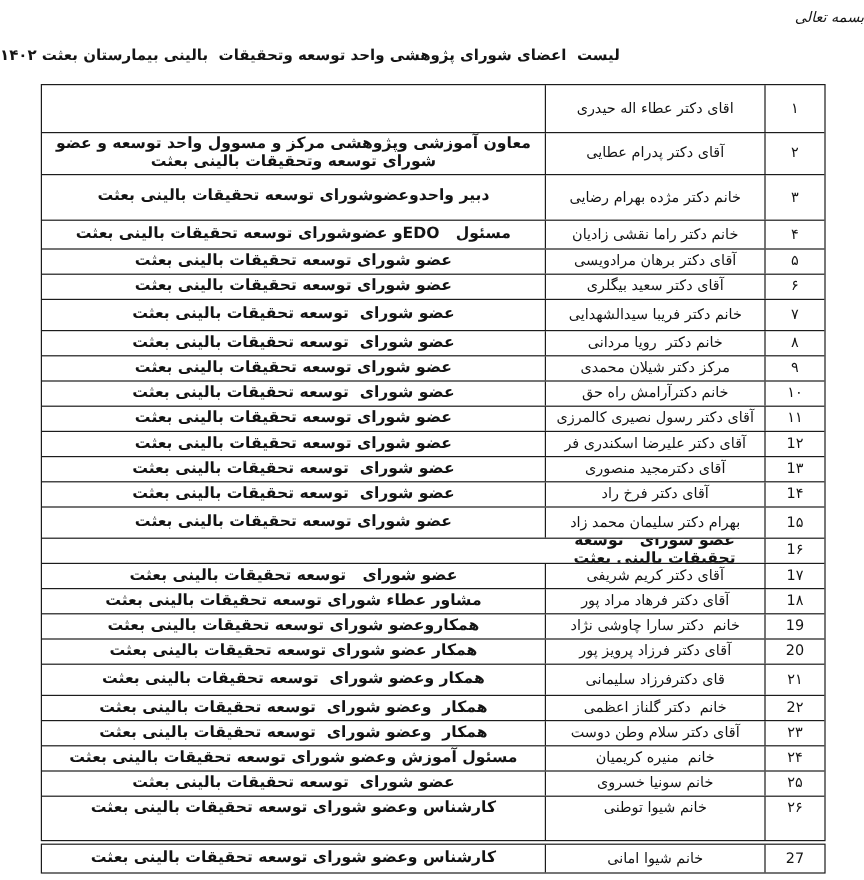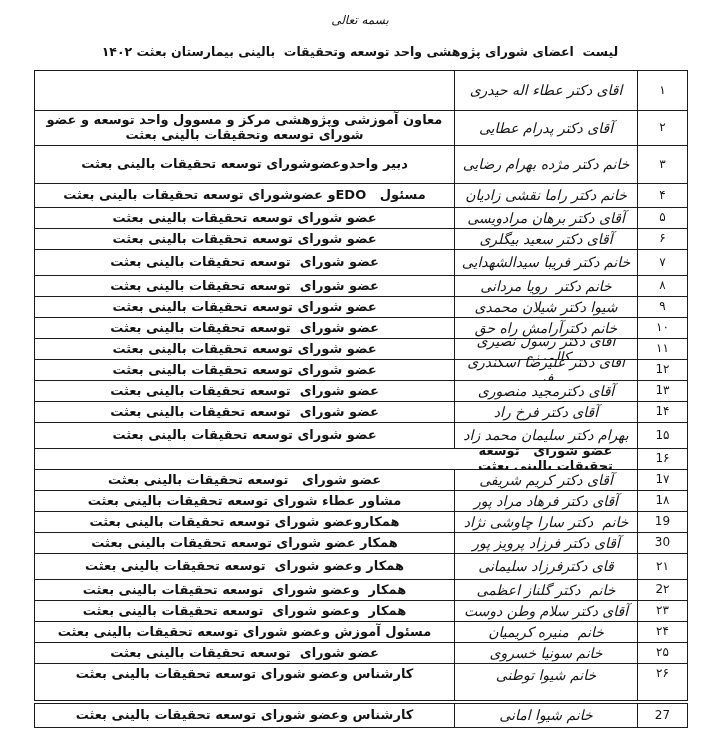--- a/index.html
+++ b/index.html
@@ -3,25 +3,25 @@
 <meta charset="utf-8">
 <style>
   html,body{margin:0;padding:0;background:#ffffff;}
   body{
     width:720px;height:733px;overflow:hidden;
     font-family:"DejaVu Sans", sans-serif;
     color:#141414;
   }
   .page{position:relative;width:720px;height:733px;direction:rtl;background:#ffffff;}
   .bismillah{
-    text-align:center;padding-top:13px;font-size:12px;font-style:italic;
+    padding-top:7px;font-size:12px;font-style:italic;
     font-family:"DejaVu Serif", serif;
   }
   .doc-title{
-    text-align:center;margin-top:17px;font-weight:bold;font-size:12.5px;
+    text-align:left;margin-top:17px;font-weight:bold;font-size:12.5px;
     white-space:pre-wrap;
   }
   .tbl{
     position:absolute;top:70px;right:32px;width:654px;
     border:1px solid #1c1c1c;box-sizing:border-box;background:#fff;
   }
   .tbl2{
     position:absolute;top:703px;right:32px;width:654px;
     border:1px solid #1c1c1c;box-sizing:border-box;background:#fff;
   }
@@ -42,21 +42,21 @@
   .tbl2 .row{height:23px;}
   .cell{
     display:flex;align-items:center;justify-content:center;
     box-sizing:border-box;padding:0 4px;overflow:hidden;
     white-space:pre-wrap;text-align:center;line-height:1.15;
   }
   .c-no{
     border-left:1px solid #1c1c1c;font-size:12px;direction:ltr;
   }
   .c-name{
-    border-left:1px solid #1c1c1c;font-size:14px;font-style:italic;
+    border-left:1px solid #1c1c1c;font-size:12px;
   }
   .c-role{font-size:13px;font-weight:bold;}
 </style>
 </head>
 <body>
 
 <div class="page">
   <div class="bismillah">بسمه تعالی</div>
   <div class="doc-title">لیست  اعضای شورای پژوهشی واحد توسعه وتحقیقات  بالینی بیمارستان بعثت ۱۴۰۲</div>
 
@@ -96,21 +96,21 @@
         <div class="cell c-name">خانم دکتر فریبا سیدالشهدایی</div>
         <div class="cell c-role">عضو شورای  توسعه تحقیقات بالینی بعثت</div>
       </div>
       <div class="row">
         <div class="cell c-no">۸</div>
         <div class="cell c-name">خانم دکتر  رویا مردانی</div>
         <div class="cell c-role">عضو شورای  توسعه تحقیقات بالینی بعثت</div>
       </div>
       <div class="row">
         <div class="cell c-no">۹</div>
-        <div class="cell c-name">شیوا دکتر شیلان محمدی</div>
+        <div class="cell c-name">مرکز دکتر شیلان محمدی</div>
         <div class="cell c-role">عضو شورای توسعه تحقیقات بالینی بعثت</div>
       </div>
       <div class="row">
         <div class="cell c-no">۱۰</div>
         <div class="cell c-name">خانم دکترآرامش راه حق</div>
         <div class="cell c-role">عضو شورای  توسعه تحقیقات بالینی بعثت</div>
       </div>
       <div class="row">
         <div class="cell c-no">۱۱</div>
         <div class="cell c-name">آقای دکتر رسول نصیری کالمرزی</div>
@@ -149,21 +149,21 @@
         <div class="cell c-no">1۸</div>
         <div class="cell c-name">آقای دکتر فرهاد مراد پور</div>
         <div class="cell c-role">مشاور عطاء شورای توسعه تحقیقات بالینی بعثت</div>
       </div>
       <div class="row">
         <div class="cell c-no">19</div>
         <div class="cell c-name">خانم  دکتر سارا چاوشی نژاد</div>
         <div class="cell c-role">همکاروعضو شورای توسعه تحقیقات بالینی بعثت</div>
       </div>
       <div class="row">
-        <div class="cell c-no">30</div>
+        <div class="cell c-no">20</div>
         <div class="cell c-name">آقای دکتر فرزاد پرویز پور</div>
         <div class="cell c-role">همکار عضو شورای توسعه تحقیقات بالینی بعثت</div>
       </div>
       <div class="row">
         <div class="cell c-no">۲۱</div>
         <div class="cell c-name">قای دکترفرزاد سلیمانی</div>
         <div class="cell c-role">همکار وعضو شورای  توسعه تحقیقات بالینی بعثت</div>
       </div>
       <div class="row">
         <div class="cell c-no">2۲</div>

